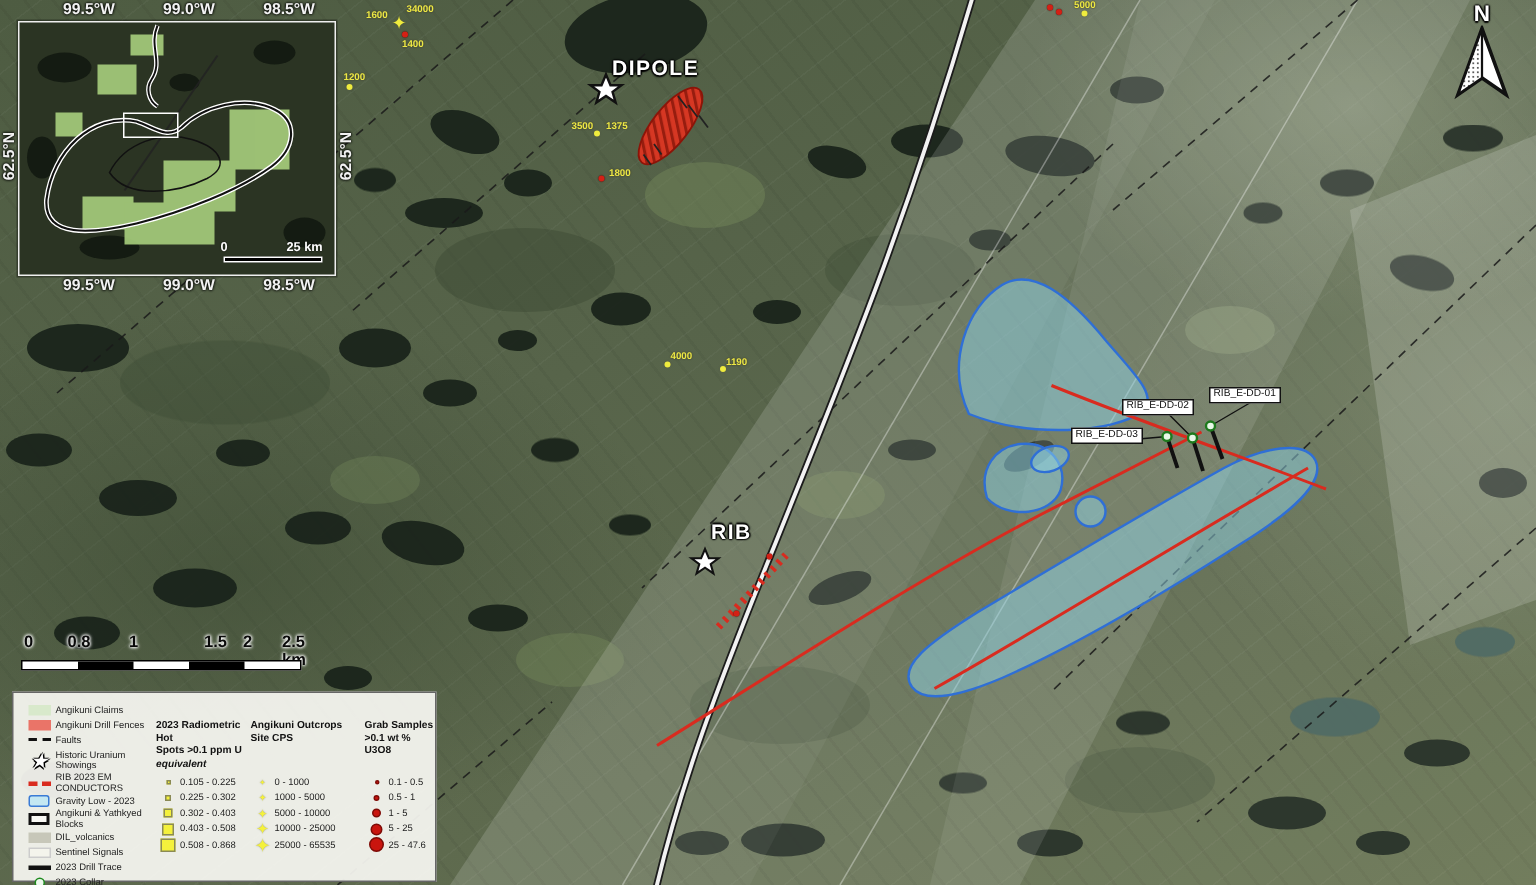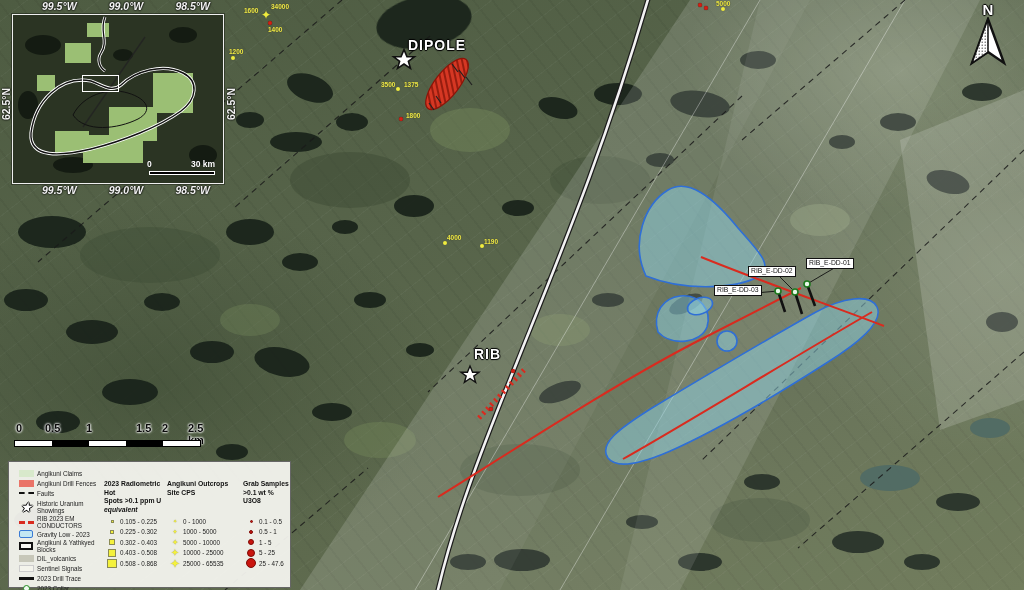--- a/index.html
+++ b/index.html
@@ -29,21 +29,21 @@
   .rdot{width:4px;height:4px;border-radius:50%;background:#d42015;box-shadow:0 0 1px #300;}
   .ystar{color:#efec3e;font-size:12px;line-height:10px;text-shadow:0 0 1px #553;}
   .dh-label{position:absolute;z-index:8;background:#fff;border:1px solid #111;color:#111;
       font-size:6.8px;line-height:8.5px;padding:0 2px;white-space:nowrap;}
   
   #inset{position:absolute;left:12px;top:14px;width:212px;height:170px;border:1.5px solid #efefef;
       z-index:5;background:#2b3423;box-shadow:0 0 0 1px rgba(0,0,0,.35);}
   #inset-viewrect{position:absolute;left:69px;top:60px;width:37px;height:17px;border:1.5px solid #fff;}
   .inset-scale-text{position:absolute;color:#fff;font-size:8.5px;font-weight:bold;z-index:2;text-shadow:0 0 1px #000;}
   #inset-bar{position:absolute;left:136px;top:156px;width:66px;height:4px;background:#000;border:0.5px solid #fff;}
-  .lon-row{position:absolute;display:flex;justify-content:space-between;z-index:7;font-style:italic;}
+  .lon-row{position:absolute;display:flex;justify-content:space-between;z-index:7;}
   
   #north{position:absolute;left:962px;top:3px;width:52px;height:70px;z-index:6;text-align:center;}
   #north .n-label{color:#fff;font-size:15px;font-weight:bold;line-height:14px;
       text-shadow:-1px 0 1px #000,1px 0 1px #000,0 -1px 1px #000,0 1px 1px #000;}
   
   #scalebar{position:absolute;left:12px;top:422px;width:210px;height:32px;z-index:6;}
   .sb-label{position:absolute;top:0;color:#0a0a0a;font-size:11px;font-weight:bold;
       text-shadow:0 0 2px #fff,0 0 2px #fff,0 0 3px #fff;}
   .sb-label:nth-of-type(1){left:4px}.sb-label:nth-of-type(2){left:33px}.sb-label:nth-of-type(3){left:74px}
   .sb-label:nth-of-type(4){left:124px}.sb-label:nth-of-type(5){left:150px}.sb-label:nth-of-type(6){left:176px}
@@ -271,21 +271,21 @@
       <g fill="none">
         <path d="M18,118 C22,86 48,60 78,66 C90,70 98,78 108,70 C122,56 150,48 170,58 C186,66 184,84 168,96 C146,112 110,126 78,134 C48,141 16,144 18,118 Z" stroke="#fff" stroke-width="3.2"></path>
         <path d="M18,118 C22,86 48,60 78,66 C90,70 98,78 108,70 C122,56 150,48 170,58 C186,66 184,84 168,96 C146,112 110,126 78,134 C48,141 16,144 18,118 Z" stroke="#111" stroke-width="1.4"></path>
         <path d="M92,2 C86,16 96,26 88,38 C84,44 86,52 92,56" stroke="#fff" stroke-width="3"></path>
         <path d="M92,2 C86,16 96,26 88,38 C84,44 86,52 92,56" stroke="#111" stroke-width="1.3"></path>
         <path d="M60,100 C70,80 95,72 115,78 C135,84 140,96 125,104 C105,114 72,118 60,100 Z" stroke="#111" stroke-width="1"></path>
       </g>
     </svg>
     <div id="inset-viewrect"></div>
     <div class="inset-scale-text" style="left:134px;top:144px">0</div>
-    <div class="inset-scale-text" style="left:178px;top:144px">30 km</div>
+    <div class="inset-scale-text" style="left:178px;top:144px">25 km</div>
     <div id="inset-bar"></div>
   </div>
 
   <div class="lon-row" style="left:42px;top:0;width:168px">
 
   <span class="coord-label" style="position:static">99.5°W</span>
       <span class="coord-label" style="position:static">99.0°W</span>
       <span class="coord-label" style="position:static">98.5°W</span>
     </div>
   <div class="lon-row" style="left:42px;top:184px;width:168px">
@@ -308,21 +308,21 @@
       </defs>
       <polygon points="22,2 38,46 22,35 6,46" fill="#fff" stroke="#111" stroke-width="2.4"></polygon>
       <polygon points="22,2 22,35 6,46" fill="url(#stipple)" stroke="#111" stroke-width="1.5"></polygon>
     </svg>
   </div>
 
   <div id="scalebar">
     <div>
 
     <span class="sb-label">0</span>
-        <span class="sb-label">0.5</span>
+        <span class="sb-label">0.8</span>
         <span class="sb-label">1</span>
         <span class="sb-label">1.5</span>
         <span class="sb-label">2</span>
         <span class="sb-label">2.5 km</span>
       </div>
     <div id="sb-bar">
         <i></i>
         <i></i>
         <i></i>
         <i></i>

